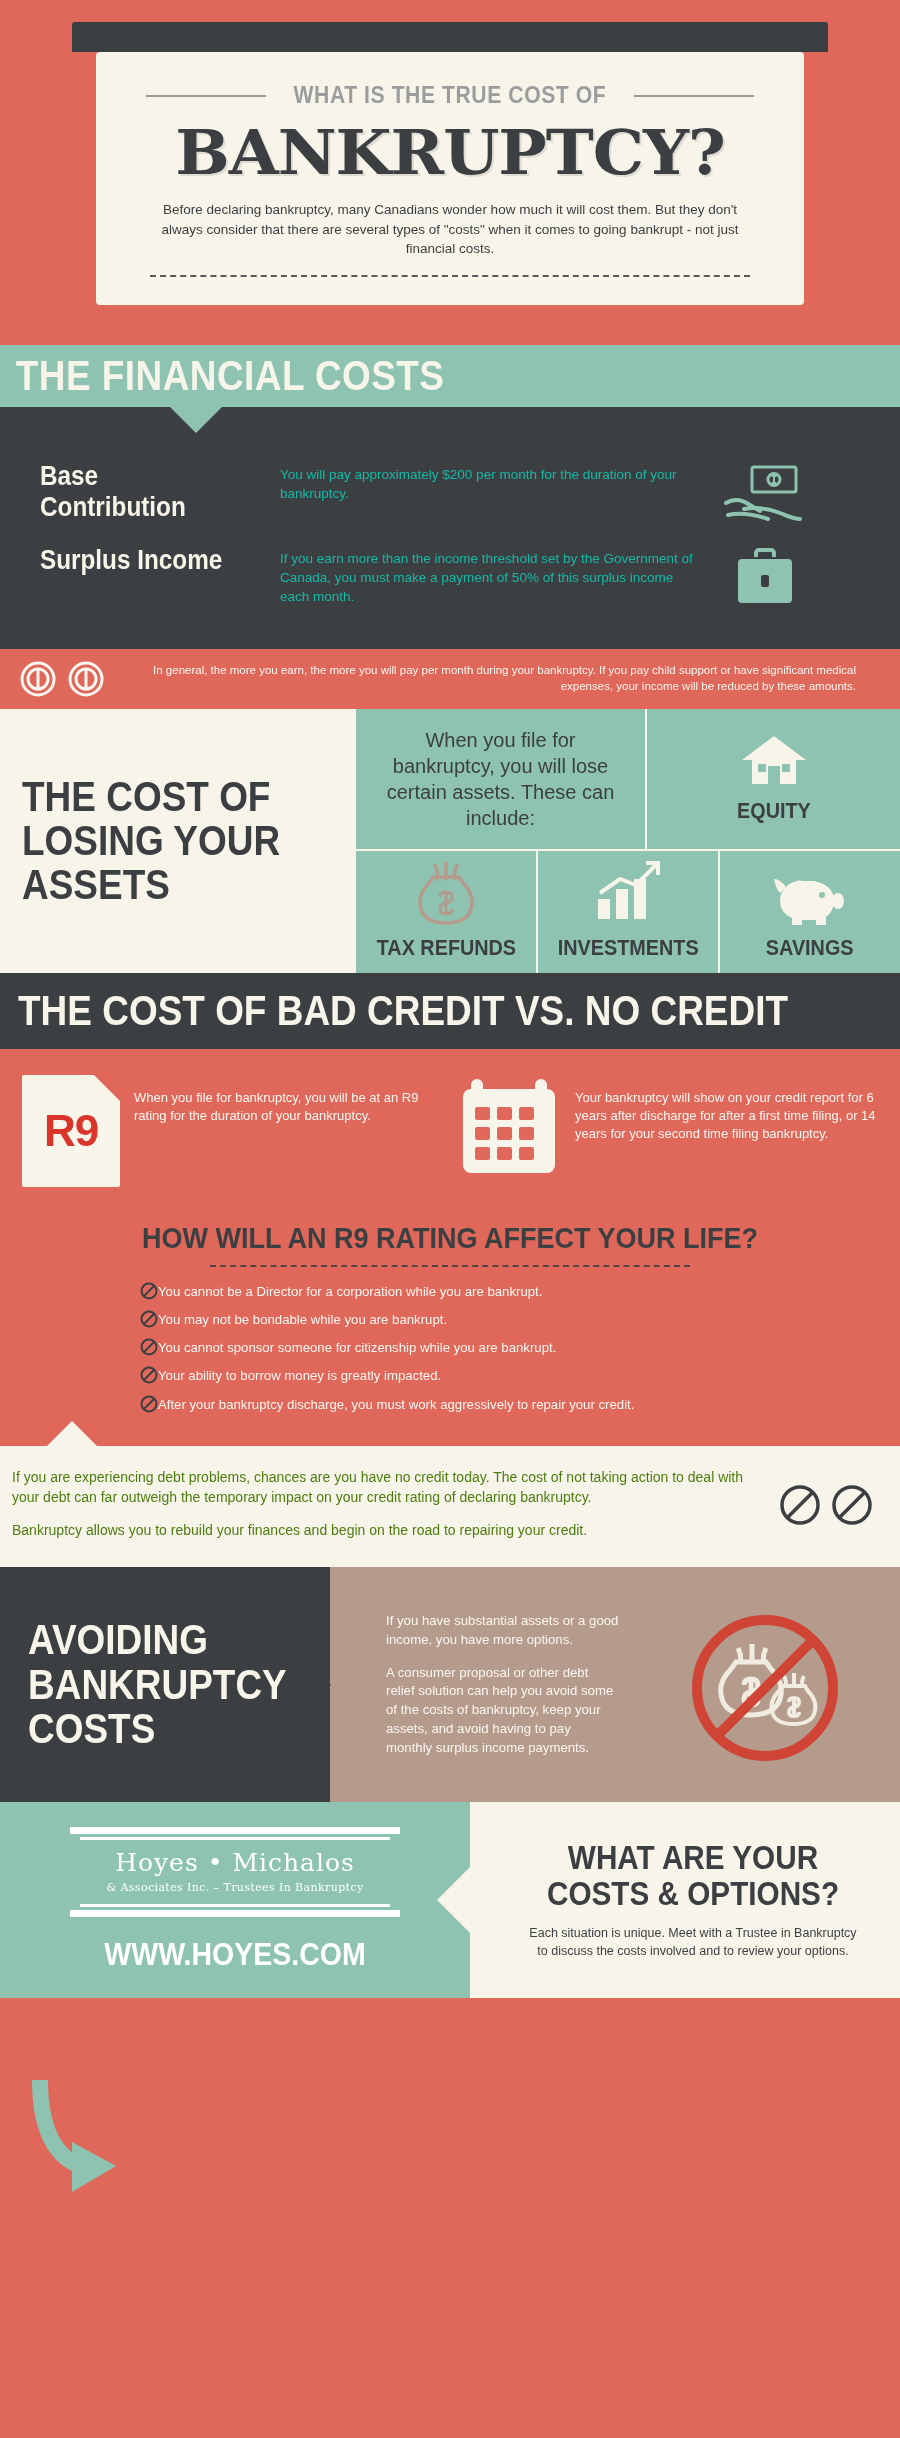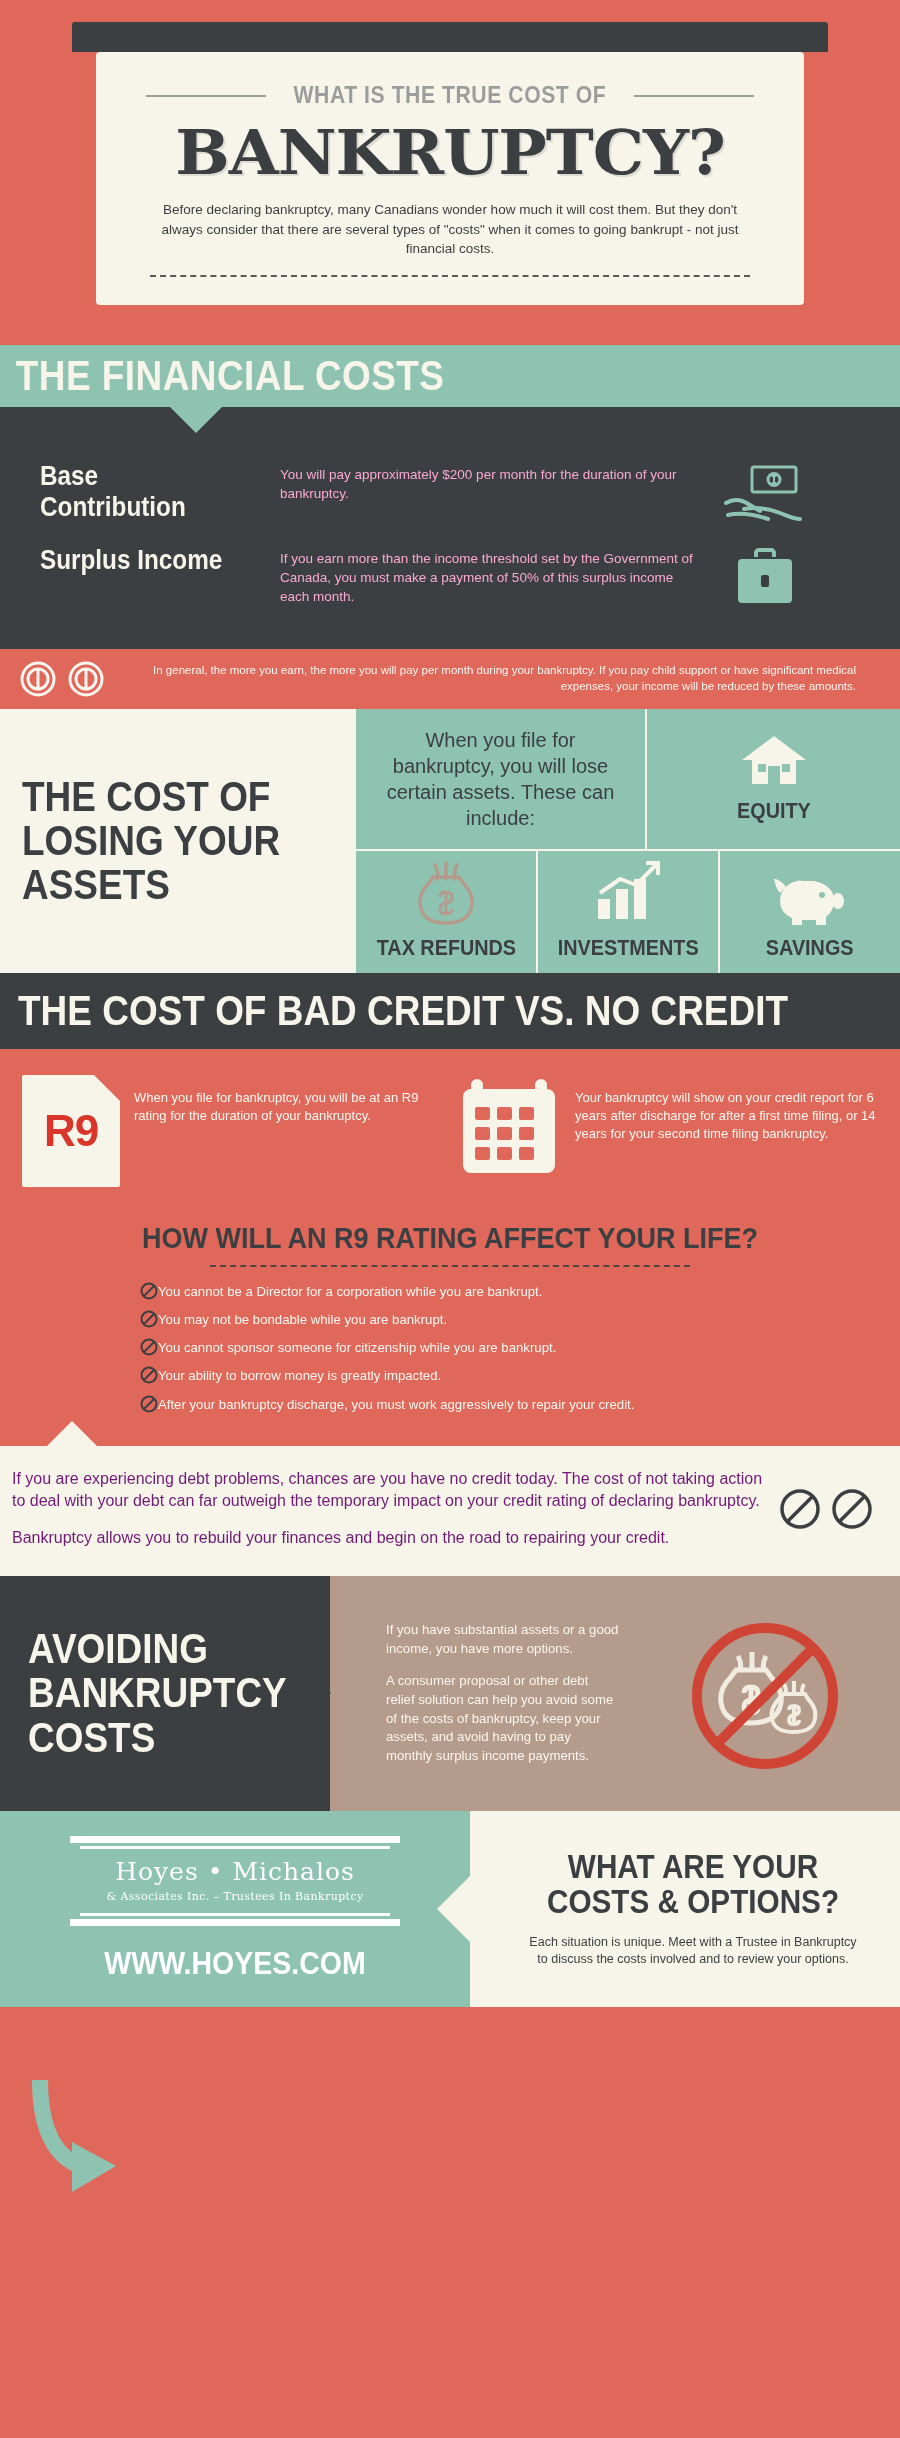--- a/index.html
+++ b/index.html
@@ -118,21 +118,21 @@
     font-size: 27px;
     color: #f7f4ea;
     width: 230px;
     flex: none;
     transform: scaleX(0.9);
     transform-origin: left center;
   }
   .fin-desc {
     font-size: 13.5px;
     line-height: 1.42;
-    color: #f9a8d4;
+    color: #14b8a6;
     flex: 1;
     max-width: 420px;
     padding-top: 4px;
   }
   .fin-icon { width: 110px; flex: none; display: flex; justify-content: center; padding-top: 2px; }
 
   
   .band-note {
     background: #e0685a;
     display: flex;
@@ -295,21 +295,21 @@
     z-index: 4;
   }
 
   
   .band-nocredit {
     background: #f7f4ea;
     display: flex; align-items: center;
     padding: 22px 20px 26px 12px;
     gap: 14px;
   }
-  .nc-text { flex: 1; font-size: 16px; line-height: 1.42; color: #701a75; }
+  .nc-text { flex: 1; font-size: 14px; line-height: 1.42; color: #4d7c0f; }
   .nc-text p + p { margin-top: 14px; }
   .nc-icons { display: flex; gap: 8px; flex: none; padding-right: 6px; }
 
   
   .band-avoid { display: flex; background: #b59b8c; min-height: 235px; }
   .avoid-left {
     width: 330px; flex: none; background: #3c3f41;
     position: relative; display: flex; align-items: center;
     padding-left: 28px;
   }

